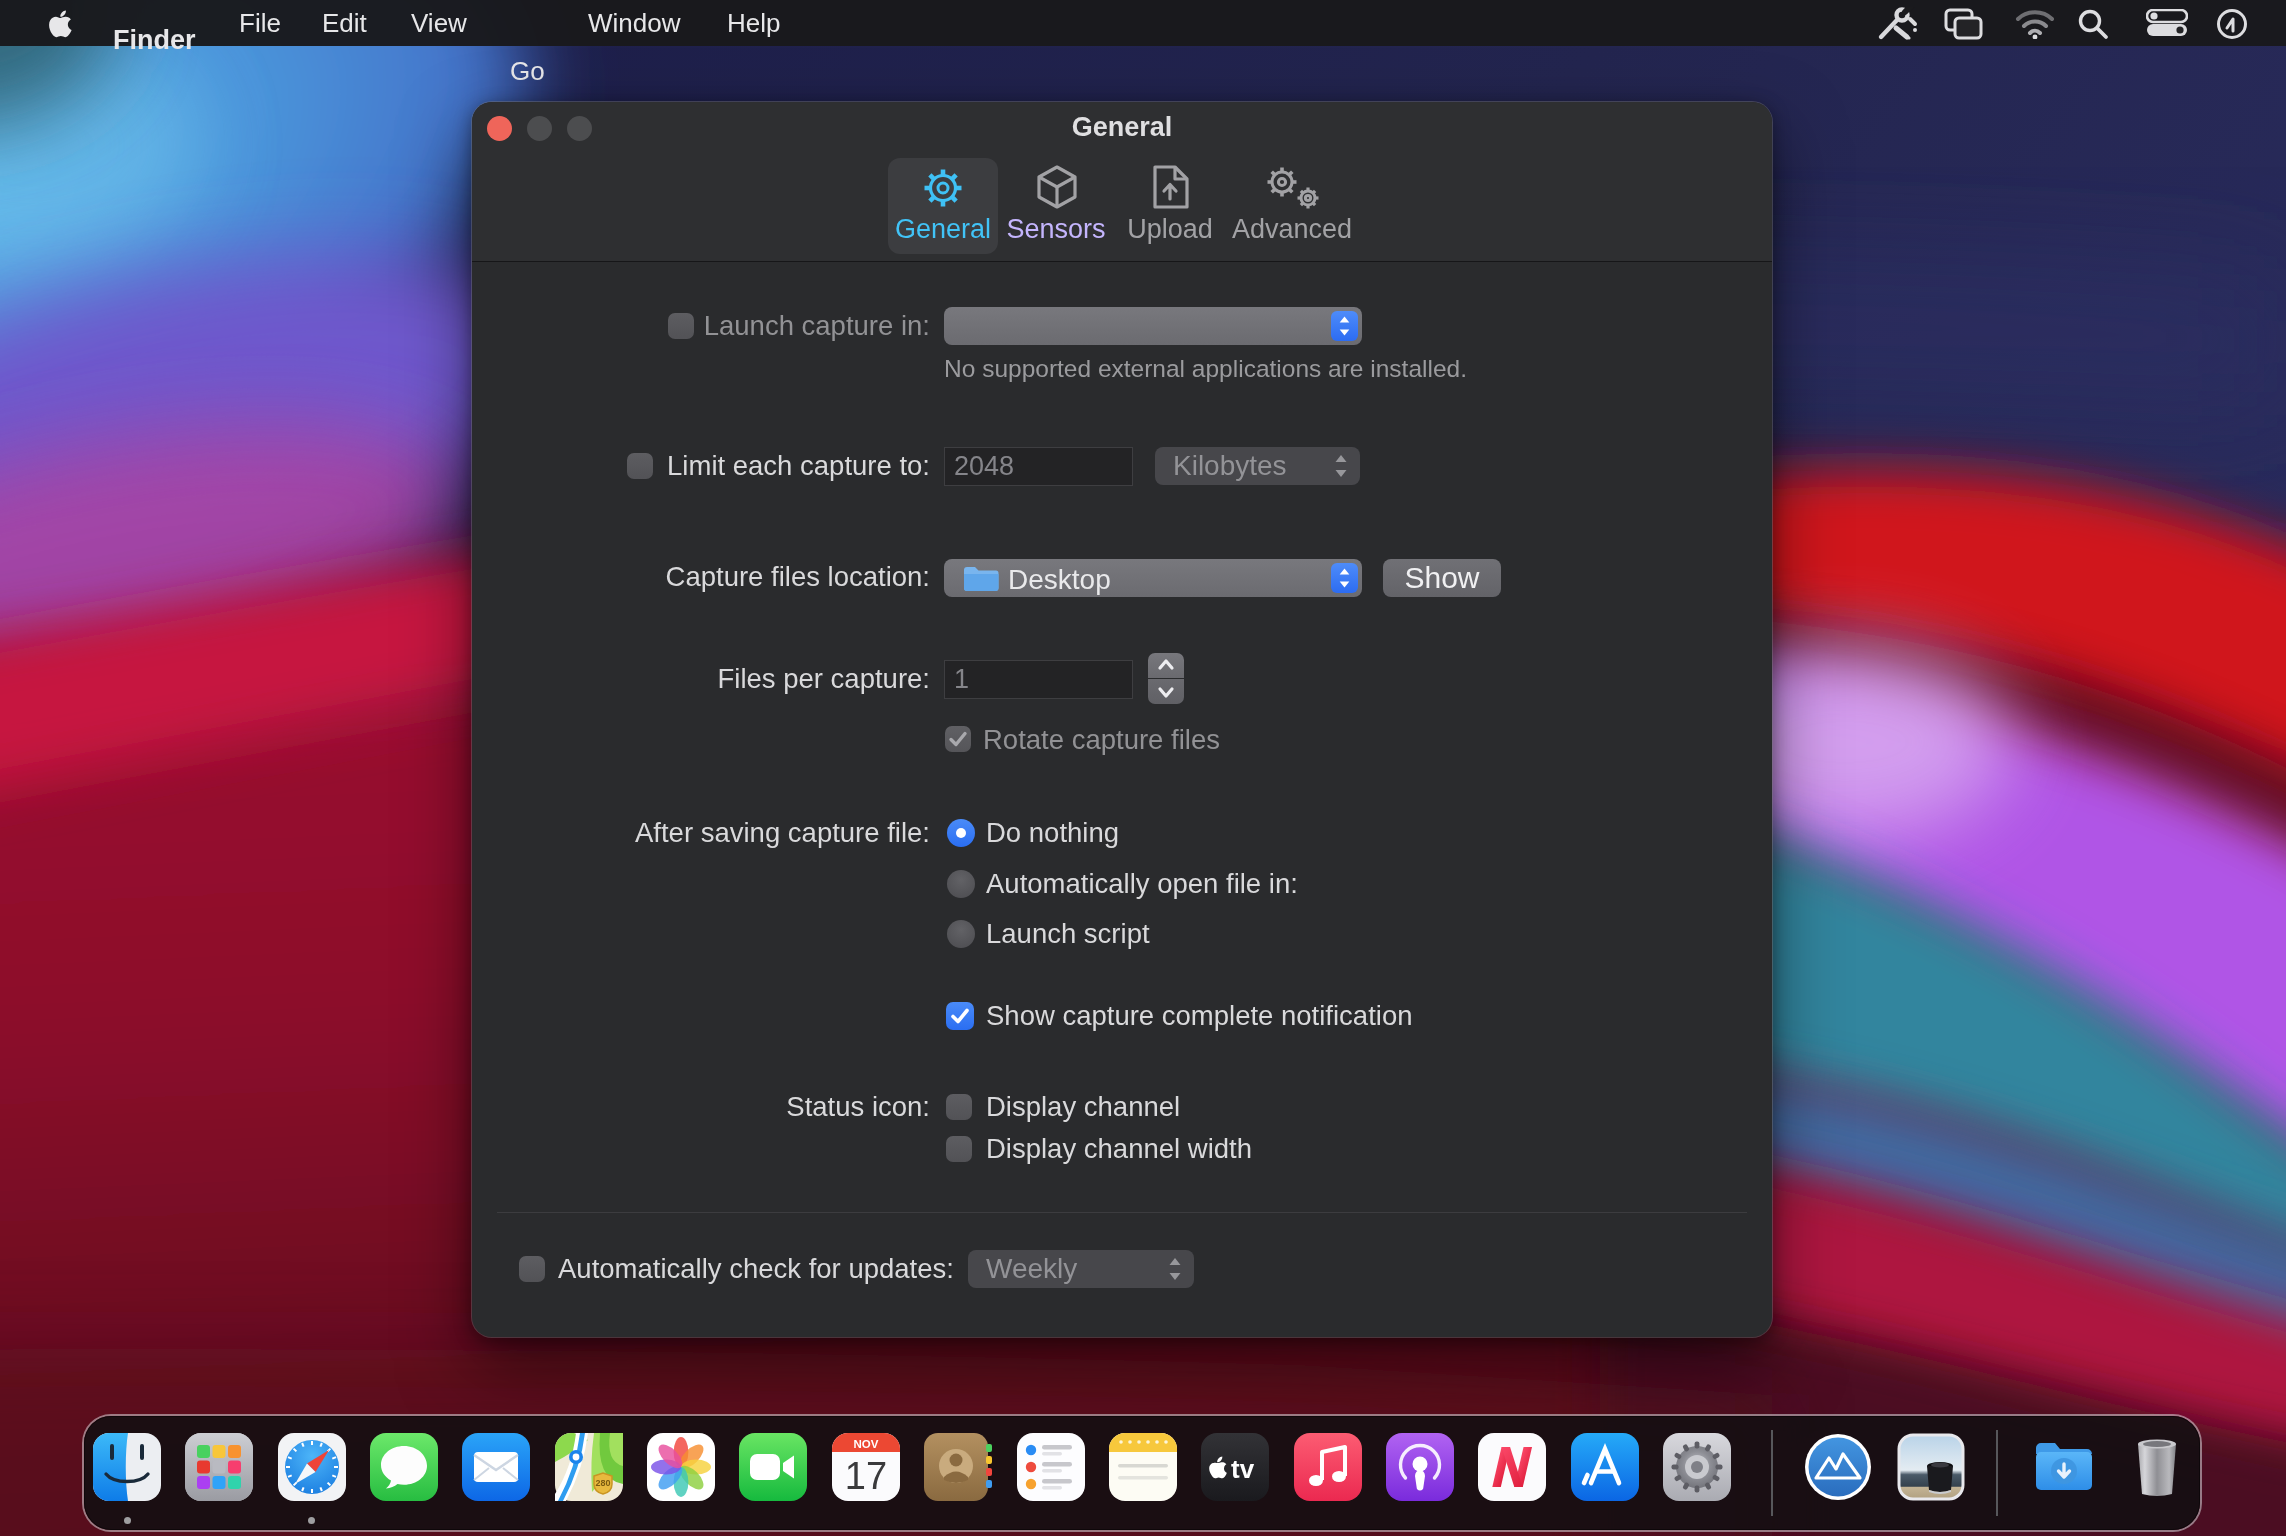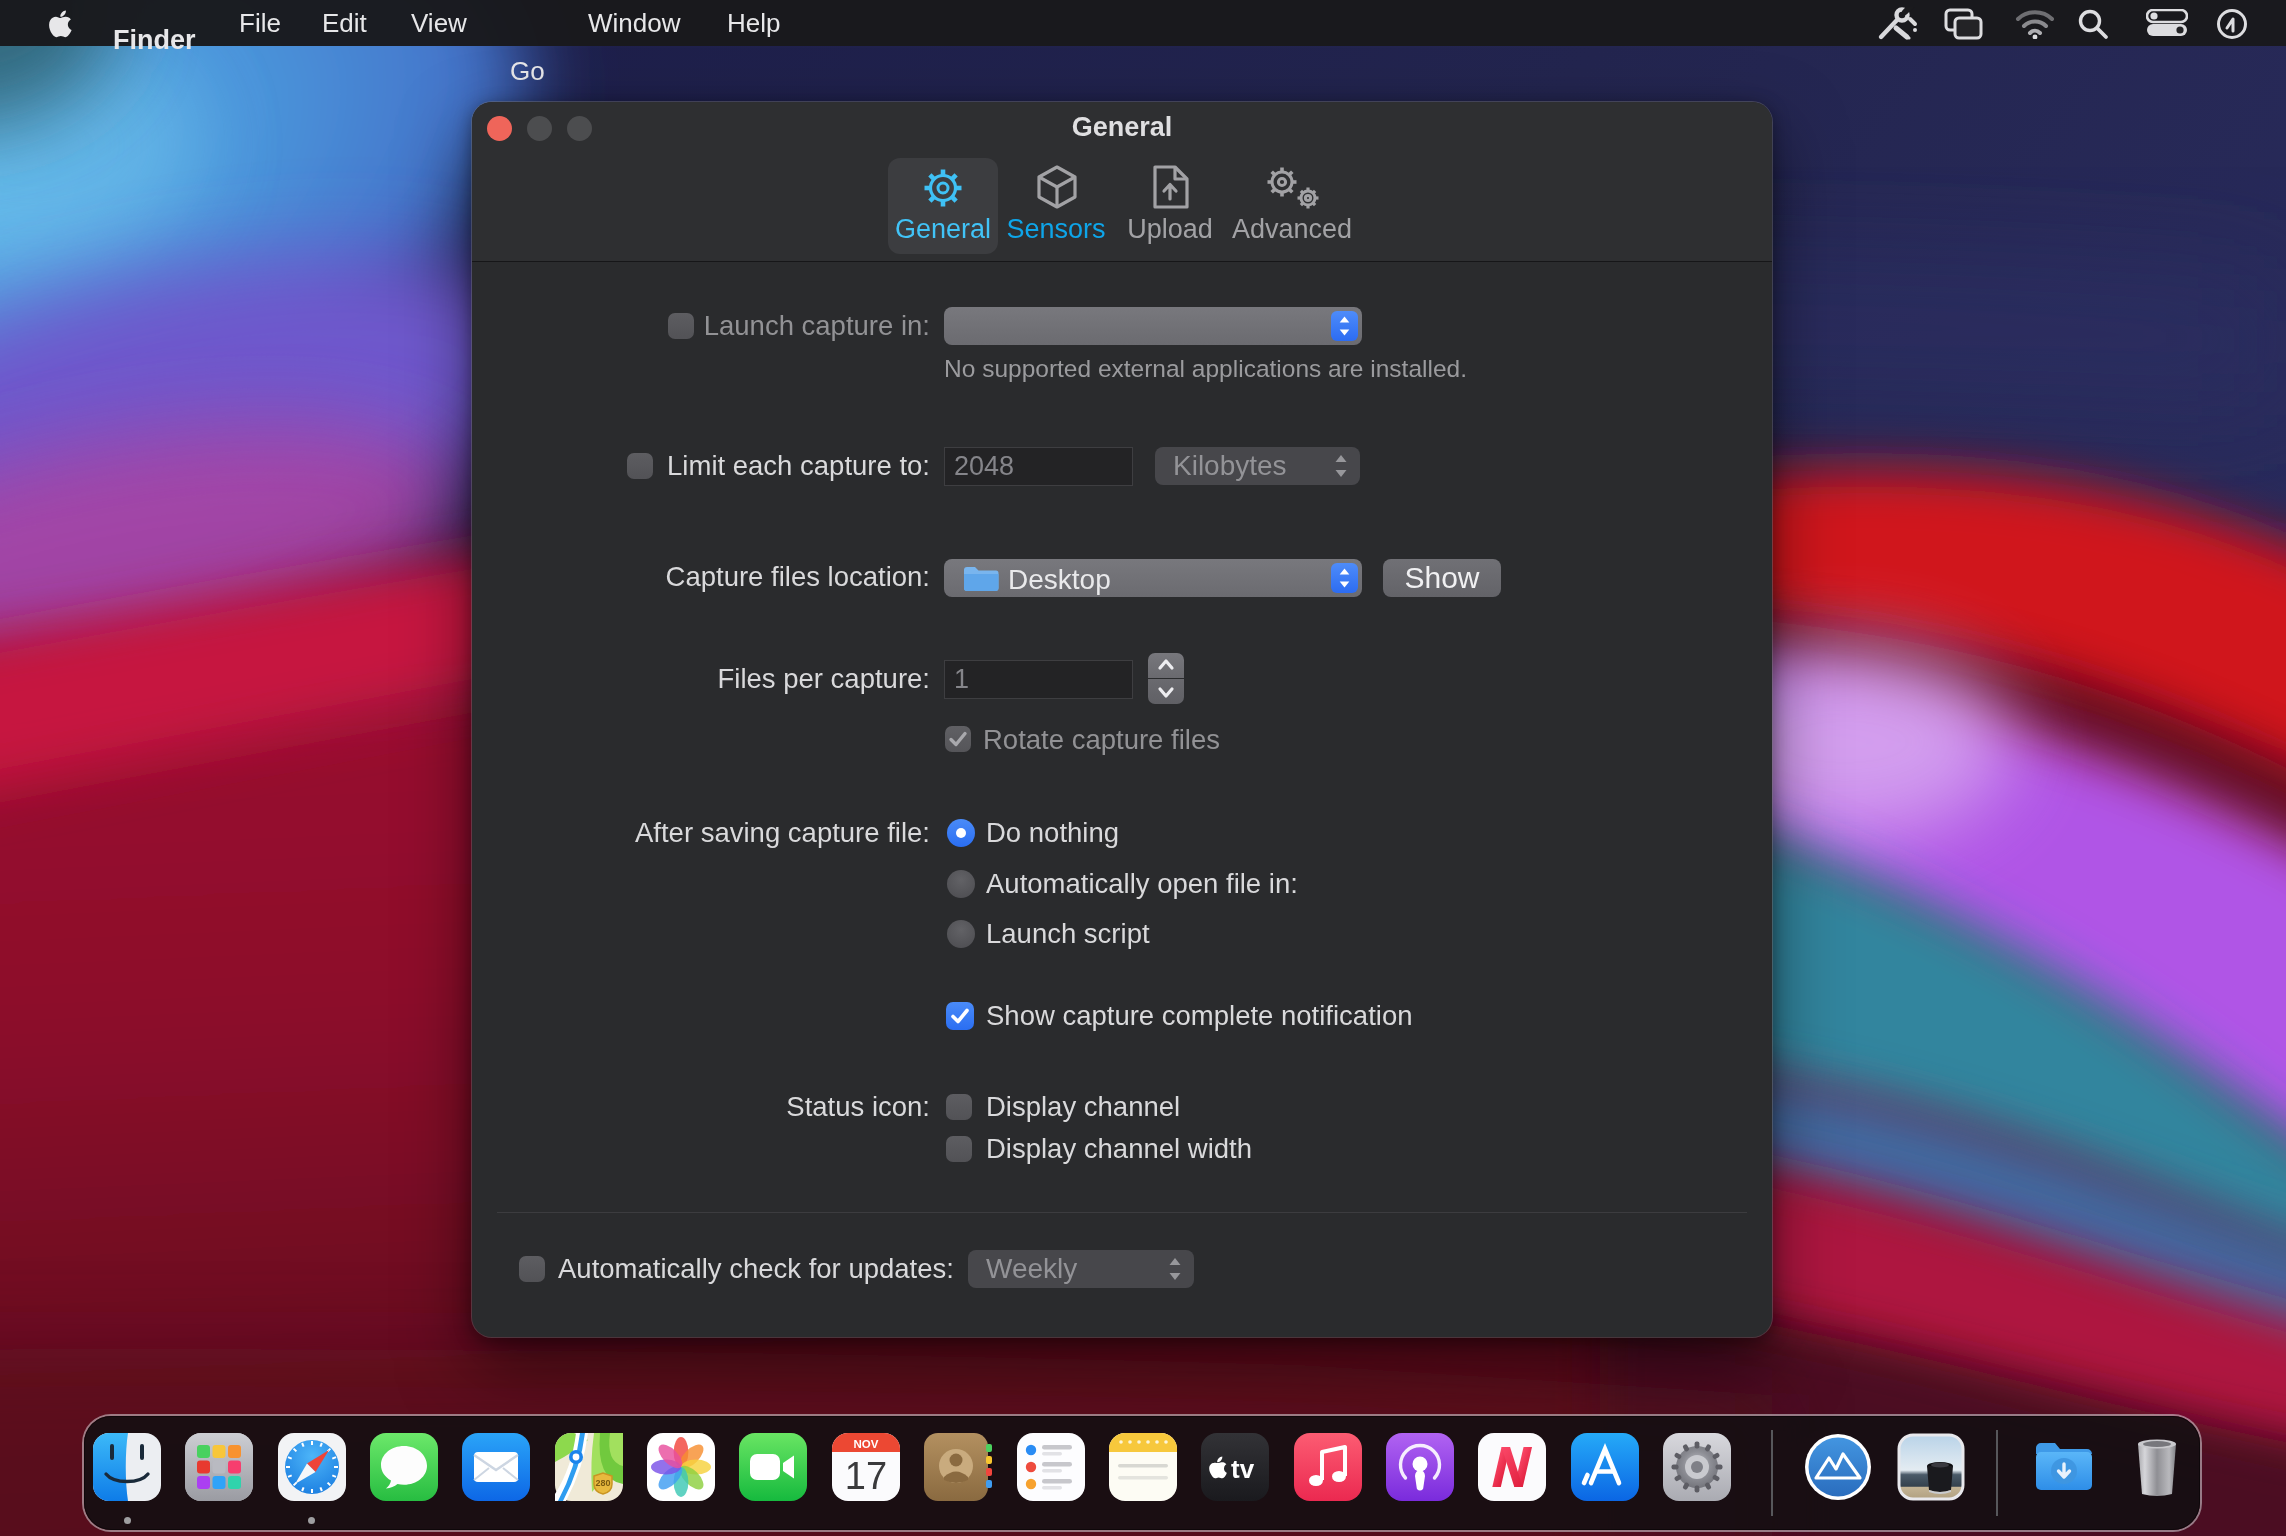--- a/index.html
+++ b/index.html
@@ -151,21 +151,21 @@
   </svg>
   <div class="abs" style="left:416px;top:112px;width:110px;text-align:center;font-size:27px;color:#41c3f7;">General</div>
 
   <svg class="abs" style="left:562px;top:62px" width="46" height="46" viewBox="0 0 46 46">
     <g fill="none" stroke="#a2a2a5" stroke-width="3.2" stroke-linejoin="round">
       <path d="M23,3 L41,13 L41,33 L23,43 L5,33 L5,13 Z"></path>
       <path d="M5,13 L23,23 L41,13"></path>
       <path d="M23,23 L23,43"></path>
     </g>
   </svg>
-  <div class="abs" style="left:529px;top:112px;width:110px;text-align:center;font-size:27px;color:#0ea5e9;">Sensors</div>
+  <div class="abs" style="left:529px;top:112px;width:110px;text-align:center;font-size:27px;color:#c4b5fd;">Sensors</div>
 
   <svg class="abs" style="left:677px;top:61px" width="42" height="48" viewBox="0 0 42 48">
     <g fill="none" stroke="#a2a2a5" stroke-width="3.2" stroke-linejoin="round">
       <path d="M6,4 L26,4 L38,16 L38,44 L6,44 Z"></path>
       <path d="M26,4 L26,16 L38,16"></path>
       <path d="M21,36 L21,22 M15,28 L21,21.5 L27,28" stroke-linecap="round"></path>
     </g>
   </svg>
   <div class="abs" style="left:643px;top:112px;width:110px;text-align:center;font-size:27px;color:#a2a2a5;">Upload</div>
 

